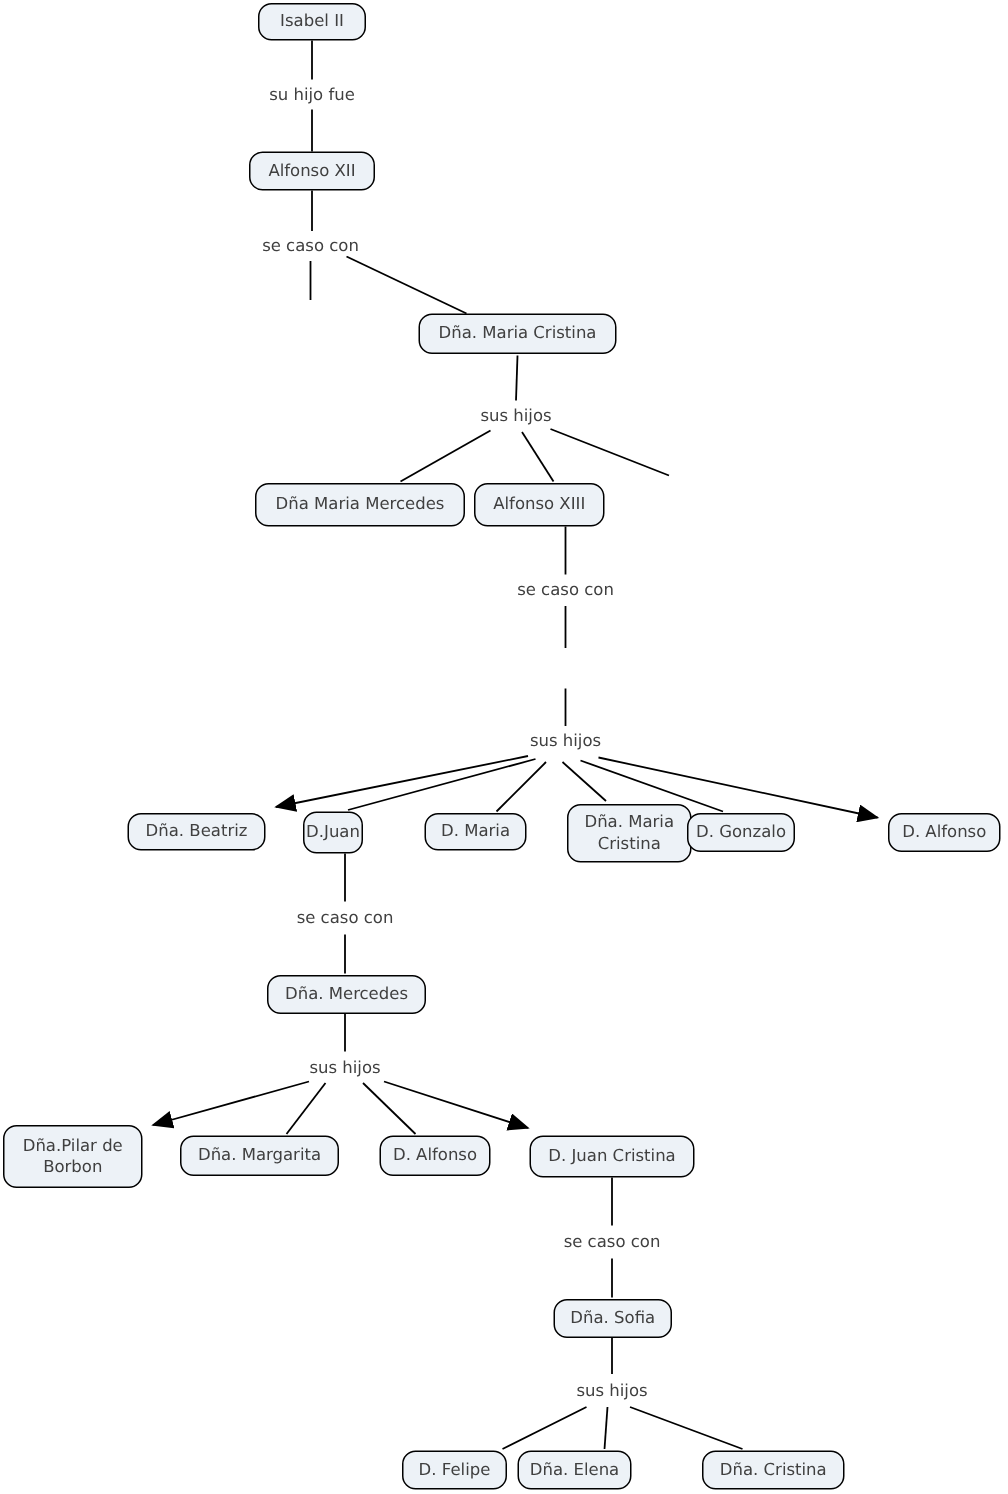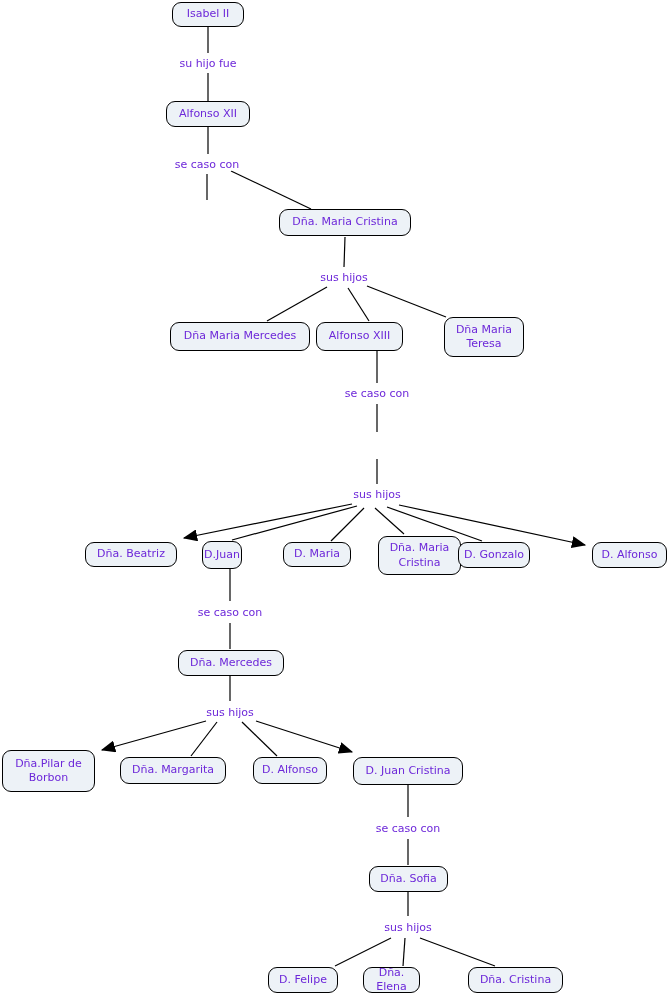--- a/index.html
+++ b/index.html
@@ -1,18 +1,18 @@
 <!DOCTYPE html>
 <html><head>
 <meta charset="utf-8">
 <style>
   html,body{margin:0;padding:0;background:#ffffff;}
   .canvas{
     position:relative;width:672px;height:996px;background:#ffffff;overflow:hidden;
-    font-family:"DejaVu Sans","Liberation Sans",sans-serif;color:#6d28d9;
+    font-family:"DejaVu Sans","Liberation Sans",sans-serif;color:#404040;
   }
   svg.edges{position:absolute;left:0;top:0;width:672px;height:996px;}
   svg.edges line{stroke:#000000;stroke-width:1.2;}
   .node{
     position:absolute;box-sizing:border-box;
     background:#edf2f7;border:1.4px solid #000000;border-radius:9px;
     display:flex;align-items:center;justify-content:center;text-align:center;
     font-size:11px;line-height:1.3;padding:1px 4px;white-space:pre-line;
   }
   .edge-label{
@@ -71,35 +71,34 @@
     <line x1="391" y1="938" x2="335" y2="966"></line>
     <line x1="405" y1="938" x2="403" y2="966"></line>
     <line x1="420" y1="938" x2="495" y2="966"></line>
   </svg>
 
   <div class="node" style="left:172px;top:2px;width:72px;height:25px">Isabel II</div>
   <div class="node" style="left:166px;top:101px;width:84px;height:26px">Alfonso XII</div>
   <div class="node" style="left:279px;top:209px;width:132px;height:27px">Dña. Maria Cristina</div>
   <div class="node" style="left:170px;top:322px;width:140px;height:29px">Dña Maria Mercedes</div>
   <div class="node" style="left:316px;top:322px;width:87px;height:29px">Alfonso XIII</div>
-  <div class="node" style="left:444px;top:317px;width:80px;height:40px">Dña Maria Teresa</div>
   <div class="node" style="left:85px;top:542px;width:92px;height:25px">Dña. Beatriz</div>
   <div class="node" style="left:202px;top:541px;width:40px;height:28px">D.Juan</div>
   <div class="node" style="left:283px;top:542px;width:68px;height:25px">D. Maria</div>
   <div class="node" style="left:378px;top:536px;width:83px;height:39px">Dña. Maria Cristina</div>
   <div class="node" style="left:458px;top:542px;width:72px;height:26px">D. Gonzalo</div>
   <div class="node" style="left:592px;top:542px;width:75px;height:26px">D. Alfonso</div>
   <div class="node" style="left:178px;top:650px;width:106px;height:26px">Dña. Mercedes</div>
   <div class="node" style="left:2px;top:750px;width:93px;height:42px">Dña.Pilar de Borbon</div>
   <div class="node" style="left:120px;top:757px;width:106px;height:27px">Dña. Margarita</div>
   <div class="node" style="left:253px;top:757px;width:74px;height:27px">D. Alfonso</div>
   <div class="node" style="left:353px;top:757px;width:110px;height:28px">D. Juan Cristina</div>
   <div class="node" style="left:369px;top:866px;width:79px;height:26px">Dña. Sofia</div>
   <div class="node" style="left:268px;top:967px;width:70px;height:26px">D. Felipe</div>
-  <div class="node" style="left:363px;top:967px;width:57px;height:26px">Dña. Elena</div>
+  <div class="node" style="left:345px;top:967px;width:76px;height:26px">Dña. Elena</div>
   <div class="node" style="left:468px;top:967px;width:95px;height:26px">Dña. Cristina</div>
 
   <div class="edge-label" style="left:208px;top:63px">su hijo fue</div>
   <div class="edge-label" style="left:207px;top:164px">se caso con</div>
   <div class="edge-label" style="left:344px;top:277px">sus hijos</div>
   <div class="edge-label" style="left:377px;top:393px">se caso con</div>
   <div class="edge-label" style="left:377px;top:494px">sus hijos</div>
   <div class="edge-label" style="left:230px;top:612px">se caso con</div>
   <div class="edge-label" style="left:230px;top:712px">sus hijos</div>
   <div class="edge-label" style="left:408px;top:828px">se caso con</div>

